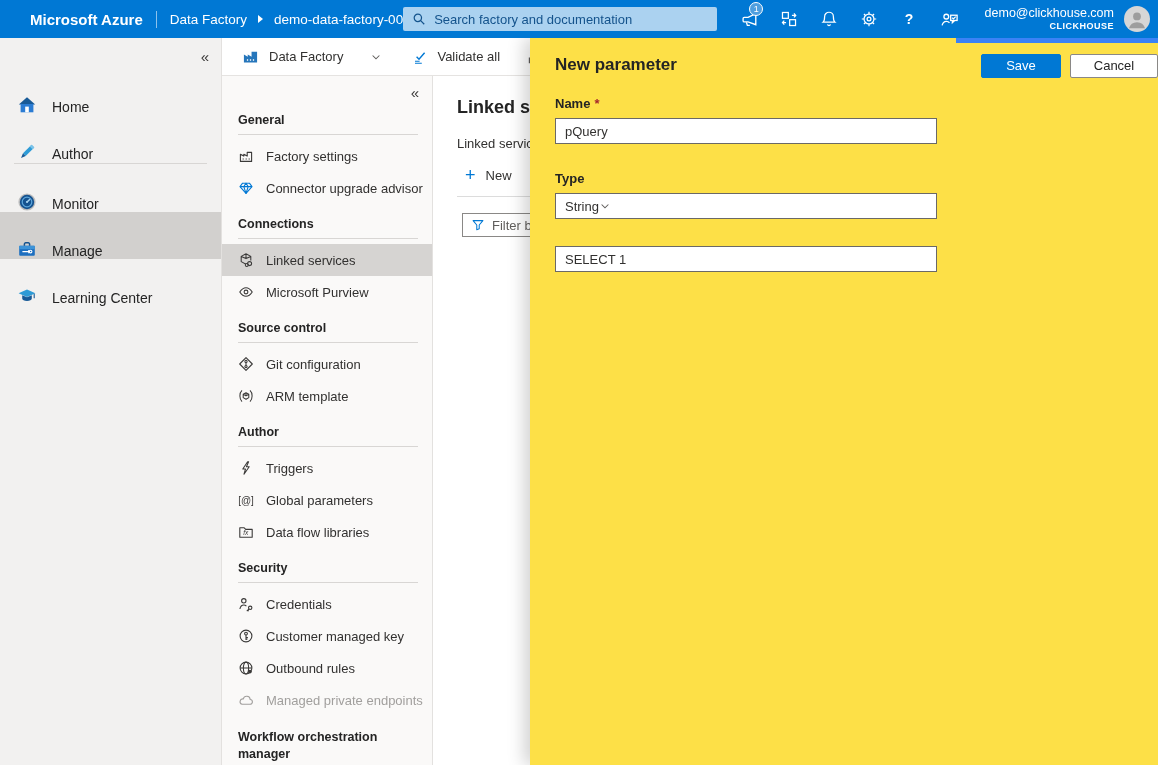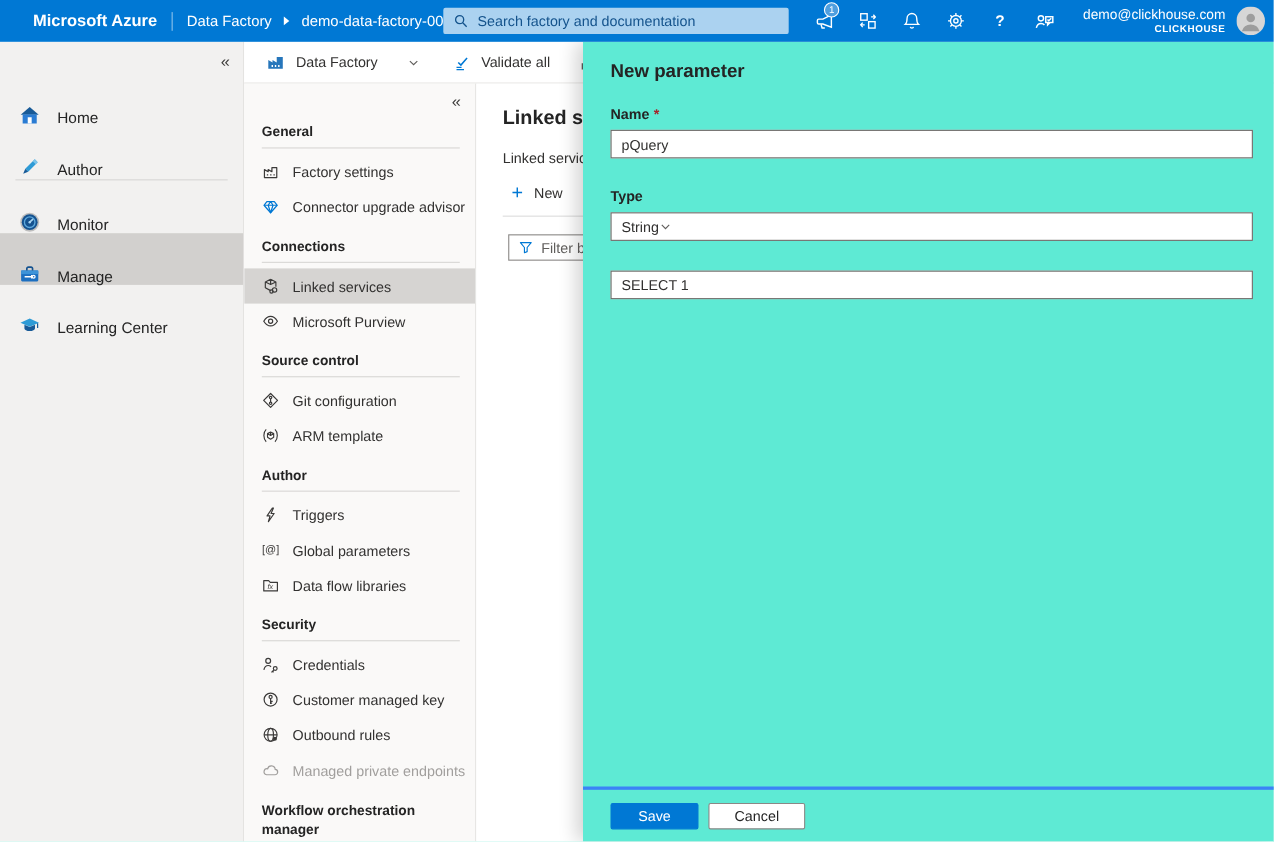--- a/index.html
+++ b/index.html
@@ -62,30 +62,30 @@
   .main h1{font-size:18px;font-weight:600;color:#242424}
   .main-desc{font-size:13px;margin-top:18px;white-space:nowrap;overflow:hidden}
   .new-row{display:flex;align-items:center;gap:10px;margin-top:15px;margin-left:8px;font-size:13px;width:max-content;cursor:pointer}
   .plus{color:#0078d4;font-size:18px;line-height:1;font-weight:400}
   .main-div{height:1px;background:#dcdcdc;margin-top:12px;width:210px}
   .filter-box{display:flex;align-items:center;gap:7px;margin-top:16px;margin-left:5px;width:240px;height:24px;border:1px solid #8a8886;padding:0 8px;background:#fff}
   .filter-box input{border:none;outline:none;flex:1;font-size:13px;color:#323130;font-family:inherit;min-width:0}
   .filter-box input::placeholder{color:#605e5c;opacity:1}
 
   
-  .panel{position:absolute;top:0;left:530px;right:0;bottom:0;background:#5eead4;z-index:20;
-    box-shadow:-6px 0 16px rgba(0,0,0,.18);display:flex;flex-direction:column}
+  .panel{position:absolute;top:0;left:530px;right:0;bottom:0;background:#fde047;z-index:20;
+    box-shadow:-6px 0 16px rgba(0,0,0,.18);display:flex;flex-direction:row}
   .panel-body{flex:1;padding:17px 19px 0 25px;overflow:hidden}
   .panel-title{font-size:17px;font-weight:600;color:#242424;margin-bottom:21px}
   .fgroup{margin-bottom:27px}
   .flabel{font-size:13px;font-weight:600;color:#242424;margin-bottom:7px;display:flex;gap:4px}
   .req{color:#a4262c}
   .tinput{width:100%;height:26px;border:1px solid #6b6966;background:#fff;font-size:13px;color:#323130;padding:0 9px;outline:none;font-family:inherit}
   .tselect{width:100%;height:26px;border:1px solid #6b6966;display:flex;align-items:center;padding:0 9px;font-size:13px;cursor:pointer;background:#fff}
-  .panel-footer{height:50px;border-top:3px solid #3b82f6;display:flex;align-items:center;gap:9px;padding-left:25px;flex:none}
+  .panel-footer{height:50px;border-top:5px solid #3b82f6;display:flex;align-items:center;gap:9px;padding-left:25px;flex:none}
   .btn-primary{min-width:80px;height:24px;background:#0078d4;border:1px solid #0078d4;color:#fff;font-size:13px;border-radius:2px;cursor:pointer;font-family:inherit}
   .btn-secondary{min-width:88px;height:24px;background:#fff;border:1px solid #8a8886;color:#242424;font-size:13px;border-radius:2px;cursor:pointer;font-family:inherit}
 </style>
 </head>
 <body>
 
 <div class="topbar">
   <span class="brand">Microsoft Azure</span>
   <span class="tb-div"></span>
   <span class="bc-app">Data Factory</span>

